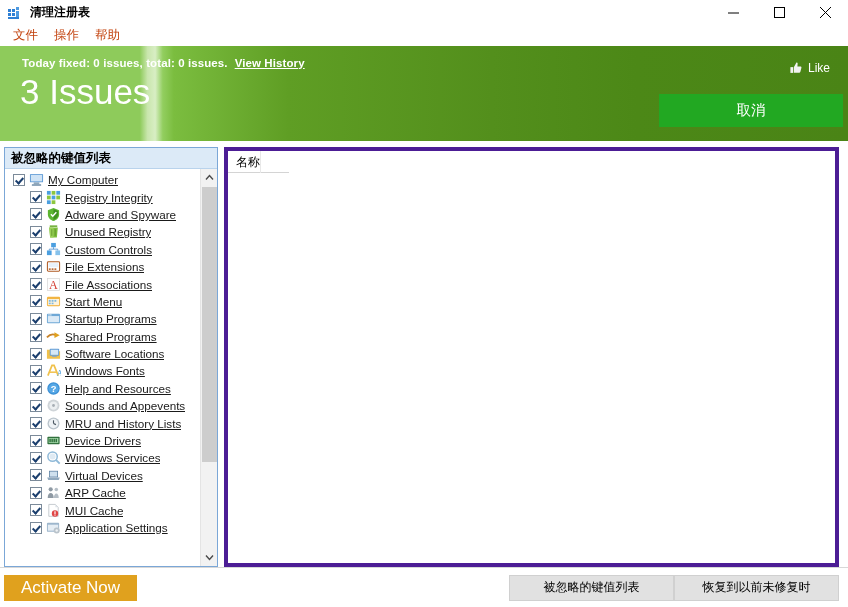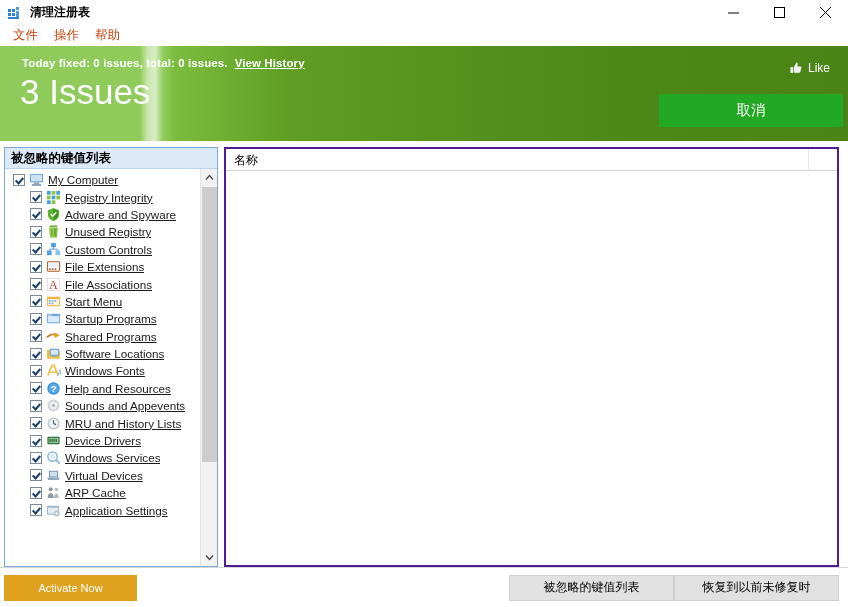--- a/index.html
+++ b/index.html
@@ -294,24 +294,23 @@
     left: 1px; width: 15px;
     top: 18px;
     height: 275px;
     background: #cdcdcd;
     cursor: default;
   }
 
   
   .right-panel {
     flex: 1;
-    border: 2px solid #4c1d95;
-    background: #ffffff;
-    display: flex;
-    flex-direction: column;
+    border: 4px solid #4c1d95;
+    background: #ffffff;
+    display: flex;
     box-sizing: border-box;
     position: relative;
     min-width: 0;
   }
   .list-header {
     height: 22px;
     min-height: 22px;
     border-bottom: 1px solid #d4d4d4;
     display: flex;
     align-items: center;
@@ -342,21 +341,21 @@
     box-sizing: border-box;
     position: relative;
   }
   .activate-btn {
     margin-left: 0px;
     width: 133px;
     height: 26px;
     background: #e0a11e;
     border: none;
     color: #ffffff;
-    font-size: 11px;
+    font-size: 17px;
     font-family: "Liberation Sans", sans-serif;
     cursor: pointer;
     padding: 0;
   }
   .footer-right {
     position: absolute;
     right: 9px;
     display: flex;
   }
   .foot-btn {
@@ -629,20 +628,31 @@
                   <circle cx="5" cy="4.6" r="2.2" fill="#8f9aa4"></circle>
                   <path d="M1.8 13.8 C1.8 10.2 3.2 8.4 5 8.4 C6.8 8.4 8.2 10.2 8.2 13.8 Z" fill="#8f9aa4"></path>
                   <circle cx="11" cy="4.8" r="1.9" fill="#b5bec6"></circle>
                   <path d="M8.4 13.8 C8.4 10.6 9.6 9 11 9 C12.4 9 13.6 10.6 13.6 13.8 Z" fill="#b5bec6"></path>
                 </svg></span>
               <span class="node-label">ARP Cache</span>
             </div>
             <div class="tree-node child">
               <span class="chk"></span>
               <span class="node-icon"><svg width="15" height="15" viewBox="0 0 16 16">
+                  <path d="M3 1.5 H10 L13 4.6 V14.2 H3 Z" fill="#ffffff" stroke="#c3c9ce" stroke-width="1"></path>
+                  <path d="M10 1.5 L13 4.6 H10 Z" fill="#dde3e8"></path>
+                  <circle cx="9.6" cy="11.2" r="3.4" fill="#e04646"></circle>
+                  <rect x="9" y="8.8" width="1.2" height="3" fill="#fff"></rect>
+                  <rect x="9" y="12.3" width="1.2" height="1.2" fill="#fff"></rect>
+                </svg></span>
+              <span class="node-label">MUI Cache</span>
+            </div>
+            <div class="tree-node child">
+              <span class="chk"></span>
+              <span class="node-icon"><svg width="15" height="15" viewBox="0 0 16 16">
                   <rect x="1" y="3" width="13" height="9.6" rx="1" fill="#9db6cc"></rect>
                   <rect x="2" y="5" width="11" height="6.4" fill="#e5edf4"></rect>
                   <circle cx="11.4" cy="11.2" r="3.2" fill="#b9c3cb"></circle>
                   <circle cx="11.4" cy="11.2" r="1.3" fill="#eef2f5"></circle>
                 </svg></span>
               <span class="node-label">Application Settings</span>
             </div>
           </div>
         <div class="vscroll">
           <div class="arrow up">

